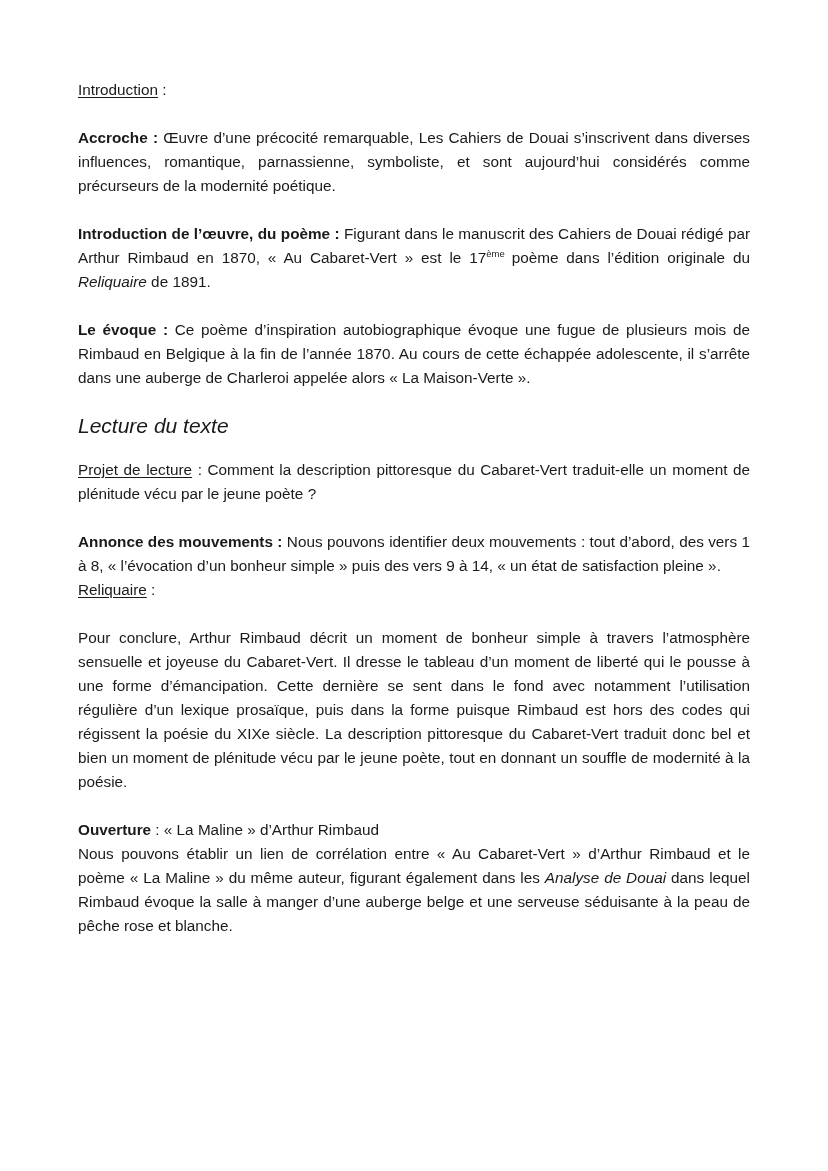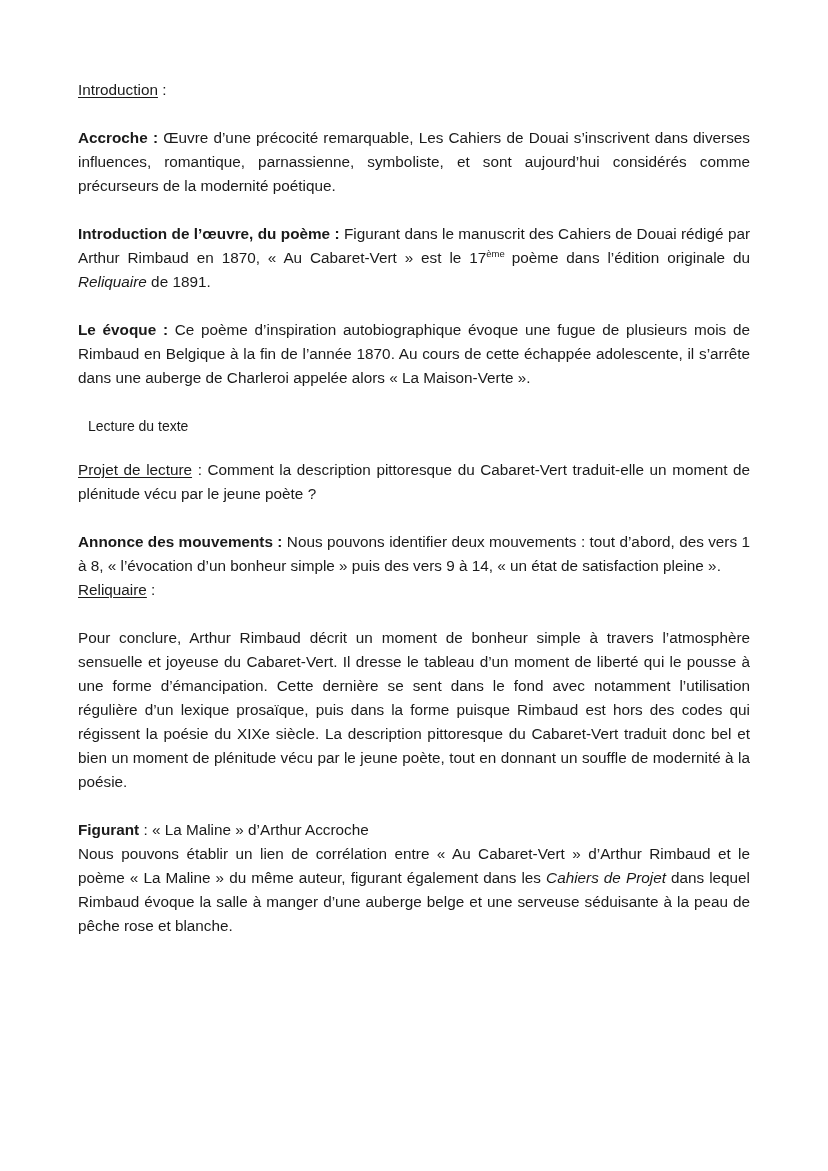--- a/index.html
+++ b/index.html
@@ -42,24 +42,25 @@
     font-size: 15.3px;
     line-height: 24px;
     margin: 0;
     text-align: left;
   }
   .head-ul + .para,
   .head-ul + .head-ul { margin-top: 24px; }
 
   
   .sect-it {
-    font-size: 14px;
+    font-size: 21px;
     line-height: 24px;
-    margin: 10px;
+    margin: 0;
     text-align: left;
+    font-style: italic;
   }
   .sect-it + .para,
   .sect-it + .head-ul { margin-top: 20px; }
   .para + .sect-it,
   .head-ul + .sect-it { margin-top: 24px; }
 
   
   .para.tight { margin-top: 0; }
 
   .b { font-weight: bold; }
@@ -96,18 +97,18 @@
 
     <p class="para"><span class="u">Projet de lecture</span><span> : Comment la description pittoresque du Cabaret-Vert traduit-elle un moment de plénitude vécu par le jeune poète ?</span></p>
 
     <p class="para"><span class="b">Annonce des mouvements :</span><span> Nous pouvons identifier deux mouvements : tout d’abord, des vers 1 à 8, « l’évocation d’un bonheur simple » puis des vers 9 à 14, « un état de satisfaction pleine ».</span></p>
 
 
     <p class="head-ul"><span class="u">Reliquaire</span><span> :</span></p>
 
     <p class="para"><span>Pour conclure, Arthur Rimbaud décrit un moment de bonheur simple à travers l’atmosphère sensuelle et joyeuse du Cabaret-Vert. Il dresse le tableau d’un moment de liberté qui le pousse à une forme d’émancipation. Cette dernière se sent dans le fond avec notamment l’utilisation régulière d’un lexique prosaïque, puis dans la forme puisque Rimbaud est hors des codes qui régissent la poésie du XIXe siècle. La description pittoresque du Cabaret-Vert traduit donc bel et bien un moment de plénitude vécu par le jeune poète, tout en donnant un souffle de modernité à la poésie.</span></p>
 
-    <p class="para"><span class="b">Figurant</span><span> : « La Maline » d’Arthur Accroche</span></p>
+    <p class="para"><span class="b">Ouverture</span><span> : « La Maline » d’Arthur Rimbaud</span></p>
 
-    <p class="para tight"><span>Nous pouvons établir un lien de corrélation entre « Au Cabaret-Vert » d’Arthur Rimbaud et le poème « La Maline » du même auteur, figurant également dans les </span><span class="i">Cahiers de Projet</span><span> dans lequel Rimbaud évoque la salle à manger d’une auberge belge et une serveuse séduisante à la peau de pêche rose et blanche.</span></p>
+    <p class="para tight"><span>Nous pouvons établir un lien de corrélation entre « Au Cabaret-Vert » d’Arthur Rimbaud et le poème « La Maline » du même auteur, figurant également dans les </span><span class="i">Analyse de Douai</span><span> dans lequel Rimbaud évoque la salle à manger d’une auberge belge et une serveuse séduisante à la peau de pêche rose et blanche.</span></p>
 
   </div>
 </div>
 
 </body></html>

